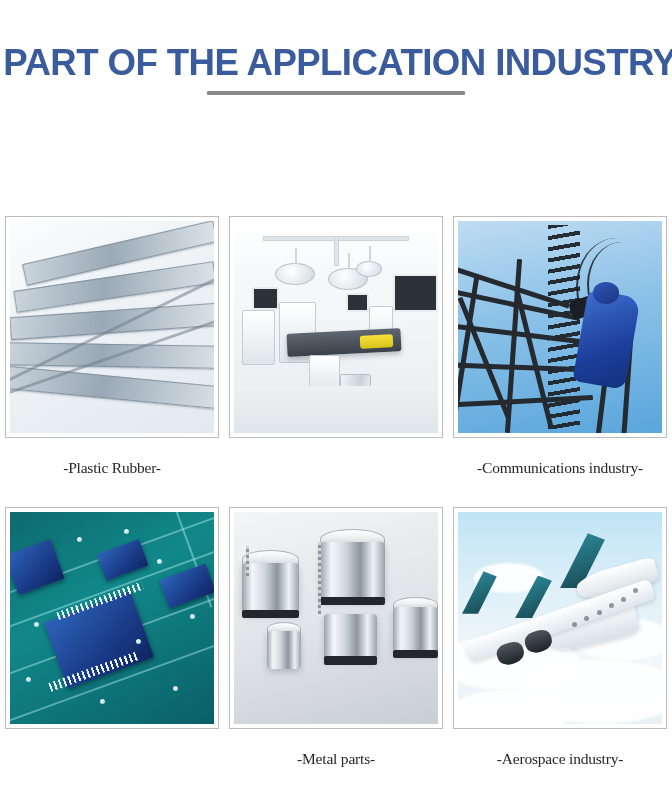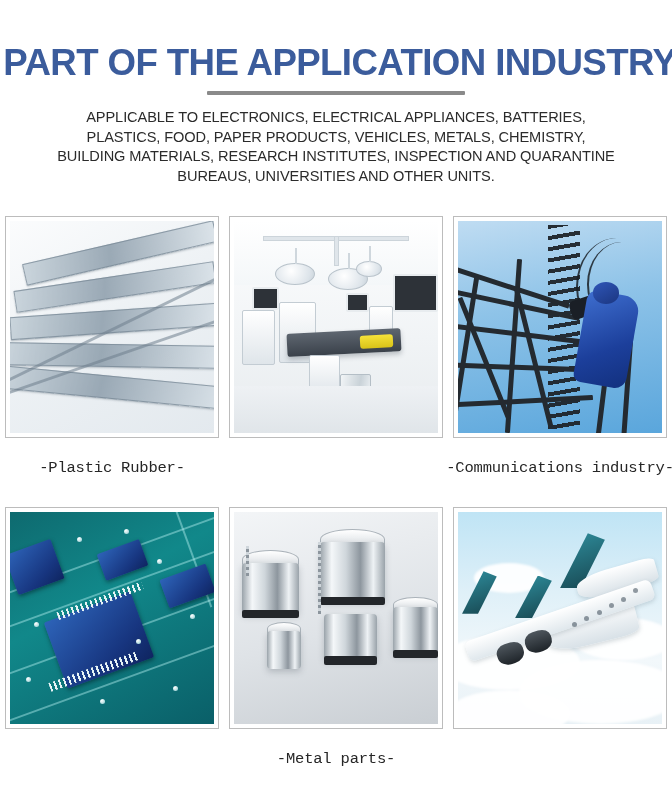--- a/index.html
+++ b/index.html
@@ -92,21 +92,21 @@
     background: #eef1f3;
   }
 
   .caption {
     margin-top: 21px;
     font-size: 15.5px;
     color: #262626;
     text-align: right;
     letter-spacing: -0.2px;
     white-space: nowrap;
-    font-family: Liberation Mono, monospace;
+    font-family: Liberation Serif, serif;
   }
 
   
   .art-glass { background: linear-gradient(150deg,#fbfcfd 0%,#eef2f5 45%,#e3e9ee 100%); }
   .art-glass .sheet {
     position: absolute;
     background: linear-gradient(100deg, rgba(190,203,212,.78), rgba(139,156,170,.85) 45%, rgba(207,218,226,.6));
     border: 1px solid rgba(120,136,150,.75);
     box-shadow: 0 1px 2px rgba(70,85,100,.35);
   }
@@ -279,21 +279,20 @@
   }
 </style>
 </head>
 <body>
 
 <div class="page">
 
   <div class="header">
     <div class="page-title">PART OF THE APPLICATION INDUSTRY</div>
     <div class="title-divider"></div>
-    <div class="subtitle">APPLICABLE TO ELECTRONICS, ELECTRICAL APPLIANCES, BATTERIES, PLASTICS, FOOD, PAPER PRODUCTS, VEHICLES, METALS, CHEMISTRY, BUILDING MATERIALS, RESEARCH INSTITUTES, INSPECTION AND QUARANTINE BUREAUS, UNIVERSITIES AND OTHER UNITS.</div>
   </div>
 
   <div class="grid">
 
     <div class="card">
       <div class="thumb-frame">
         <div class="thumb art-glass">
           <div class="sheet s1"></div>
           <div class="sheet s2"></div>
           <div class="sheet s3"></div>
@@ -428,16 +427,17 @@
           <div class="ae-engine" style="left:19%;top:62%;width:13%;height:10%;transform:rotate(-18deg);"></div>
           <div class="ae-engine" style="left:33%;top:56%;width:13%;height:10%;transform:rotate(-18deg);"></div>
           <div class="ae-window" style="left:56%;top:52%;"></div>
           <div class="ae-window" style="left:62%;top:49%;"></div>
           <div class="ae-window" style="left:68%;top:46%;"></div>
           <div class="ae-window" style="left:74%;top:43%;"></div>
           <div class="ae-window" style="left:80%;top:40%;"></div>
           <div class="ae-window" style="left:86%;top:36%;"></div>
         </div>
       </div>
+      <div class="caption">-Aerospace industry-</div>
     </div>
 
   </div>
 </div>
 
 </body></html>

